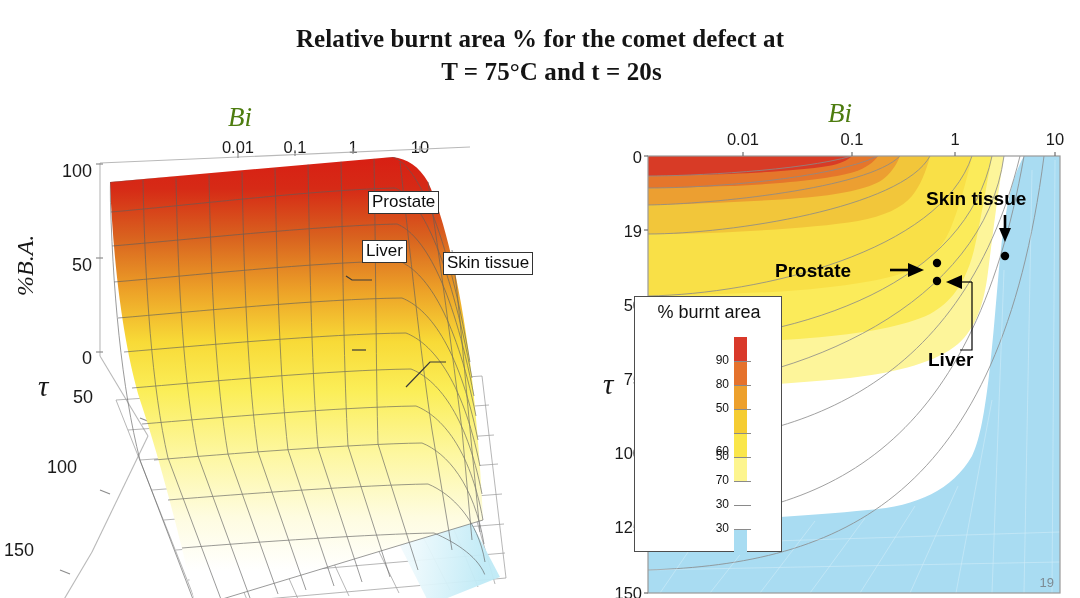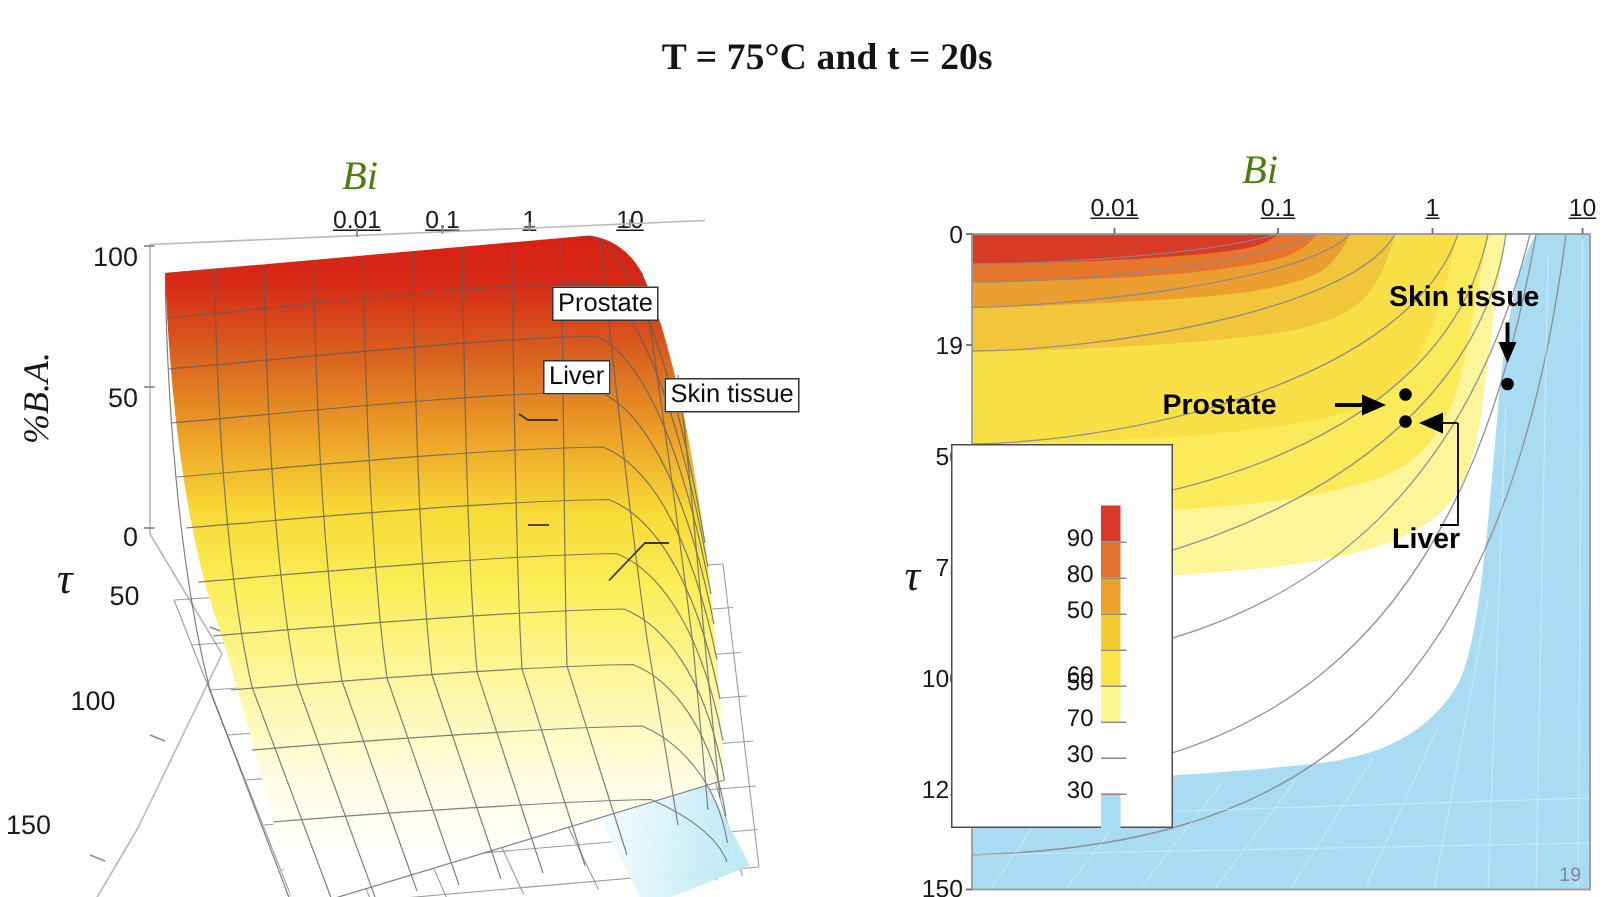--- a/index.html
+++ b/index.html
@@ -20,21 +20,21 @@
   
   .axname{
     font-family:"Liberation Serif", serif;font-style:italic;
     font-size:27px;color:#4d7c0f;position:absolute;
   }
   .tick{
     position:absolute;font-family:"Liberation Sans", sans-serif;
     font-size:16.5px;color:#1a1a1a;white-space:nowrap;
   }
   .tick.r{transform:translateX(-100%);}
-  .tick.c{transform:translateX(-50%);text-decoration:underline;}
+  .tick.c{transform:translateX(-50%);}
 
   
   #left{position:absolute;left:0;top:100px;width:600px;height:498px;}
 
   #left .bi{left:228px;top:2px;}
   #left .ba{
     position:absolute;left:12px;top:196px;
     font-family:"Liberation Serif", serif;font-style:italic;
     font-size:24px;color:#161616;
     transform:rotate(-90deg);transform-origin:left top;white-space:nowrap;
@@ -75,35 +75,36 @@
     background:#fff;border:1.6px solid #4d4d4d;box-sizing:border-box;
   }
   #legend .lt{
     position:absolute;left:0;top:5px;width:148px;text-align:center;
     font-family:"Liberation Sans", sans-serif;font-size:18px;color:#111;
   }
   #legend .bar{position:absolute;left:99px;top:40px;width:13px;height:192px;}
   #legend .bar i{display:block;width:100%;}
   #legend .lk{
     position:absolute;right:52px;font-family:"Liberation Sans", sans-serif;
-    font-size:16px;color:#111;line-height:20px;
+    font-size:12px;color:#111;line-height:20px;
   }
   #legend .ltk{position:absolute;left:99px;width:17px;height:1px;background:#8a8a8a;}
 
   .pagenum{
     position:absolute;right:26px;bottom:8px;font-size:13px;color:#7d8b93;
     font-family:"Liberation Sans", sans-serif;
   }
 </style>
 </head>
 <body>
 
 <div id="fig">
 
   <div class="title">
+    <span>Relative burnt area % for the comet defect at</span>
     <span class="l2">T = 75°C and t = 20s</span>
   </div>
 
   <div id="left">
 
     <div class="axname bi">Bi</div>
     <div class="ba">%B.A.</div>
     <div class="tau">τ</div>
 
     <div class="tick c" style="left:238px;top:38px;">0.01</div>
@@ -376,20 +377,21 @@
         <line x1="360" y1="182" x2="372" y2="182" stroke="#000" stroke-width="1.2"></line>
         <polygon points="362,175 346,182 362,189" fill="#000"></polygon>
       </g>
     </svg>
 
     <div class="rlabel" style="left:326px;top:88px;">Skin tissue</div>
     <div class="rlabel" style="left:175px;top:160px;">Prostate</div>
     <div class="rlabel" style="left:328px;top:249px;">Liver</div>
 
     <div id="legend">
+      <div class="lt">% burnt area</div>
 
       <div class="bar">
         <i style="height:24px;background:#d9392a;"></i>
         <i style="height:24px;background:#e5722c;"></i>
         <i style="height:24px;background:#eda02c;"></i>
         <i style="height:24px;background:#f5cc32;"></i>
         <i style="height:24px;background:#fae64a;"></i>
         <i style="height:24px;background:#fdf58e;"></i>
         <i style="height:24px;background:#ffffff;"></i>
         <i style="height:24px;background:#ffffff;"></i>

